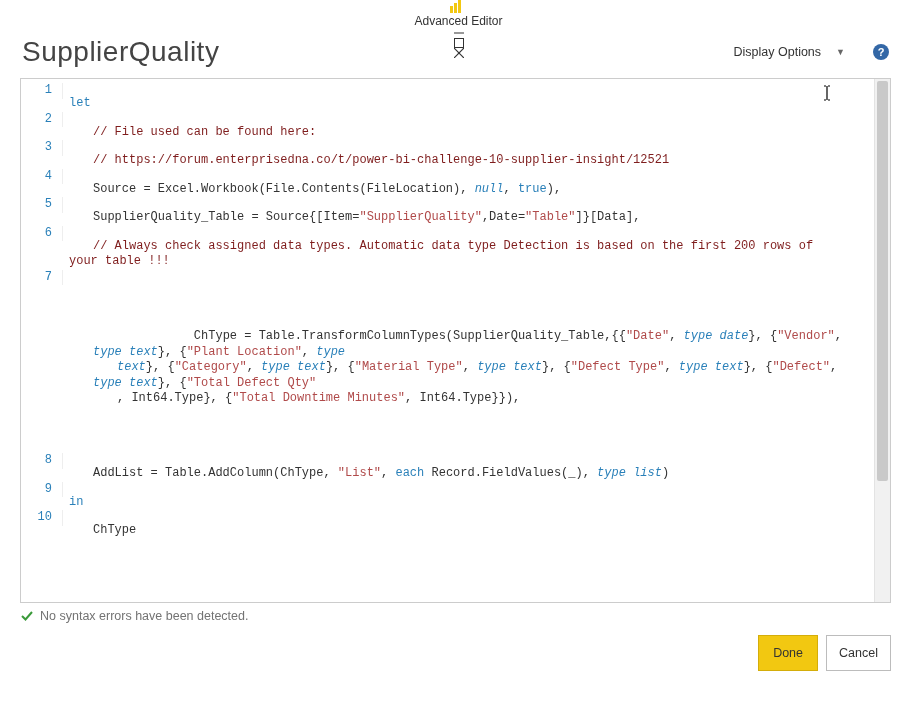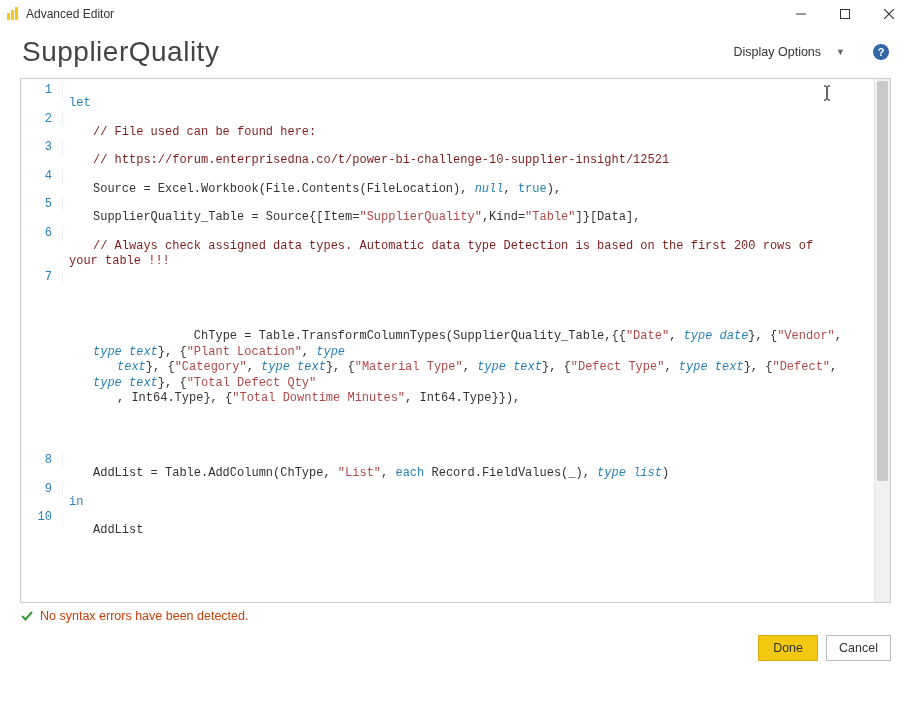--- a/index.html
+++ b/index.html
@@ -11,20 +11,21 @@
     color: #333;
     overflow: hidden;
   }
   
   .titlebar {
     display: flex; align-items: center;
     height: 28px;
     padding: 0 0 0 6px;
     font-size: 12px;
     color: #333;
+    flex-direction: column;
   }
   .titlebar .app-icon {
     width: 14px; height: 14px;
     margin-right: 6px;
     display: inline-flex;
   }
   .titlebar .title-text { flex: 0 0 auto; }
   .titlebar .spacer { flex: 1; }
   .titlebar .win-btn {
     width: 44px; height: 28px;
@@ -145,38 +146,38 @@
     top: 2px; height: 400px;
     background: #c9c9c9;
     border-radius: 2px;
   }
 
   
   .status {
     margin: 0 20px 8px 20px;
     display: flex; align-items: center;
     font-size: 12.5px;
-    color: #c2410c;
+    color: #737373;
     gap: 6px;
   }
   .status .check {
     color: #3a9a3a;
     width: 14px; height: 14px;
     display: inline-flex;
   }
 
   
   .footer {
     display: flex; justify-content: flex-end;
     padding: 4px 20px 12px 20px;
     gap: 8px;
   }
   .btn {
     min-width: 60px;
-    height: 26px;
+    height: 36px;
     font-size: 12.5px;
     border: 1px solid #bcbcbc;
     background: #fff;
     color: #333;
     display: flex; align-items: center; justify-content: center;
     cursor: pointer;
     padding: 0 12px;
   }
   .btn.primary {
     background: #f2c811;
@@ -248,21 +249,21 @@
           <div class="code"><span class="pad24"></span><span class="cm">// https://forum.enterprisedna.co/t/power-bi-challenge-10-supplier-insight/12521</span></div>
         </div>
 
         <div class="row">
           <div class="gutter">4</div>
           <div class="code"><span class="pad24"></span><span class="id">Source = Excel.Workbook(File.Contents(FileLocation), </span><span class="nullkw">null</span><span class="id">, </span><span class="truekw">true</span><span class="id">),</span></div>
         </div>
 
         <div class="row">
           <div class="gutter">5</div>
-          <div class="code"><span class="pad24"></span><span class="id">SupplierQuality_Table = Source{[Item=</span><span class="str">"SupplierQuality"</span><span class="id">,Kind=</span><span class="str">"Table"</span><span class="id">]}[Data],</span></div>
+          <div class="code"><span class="pad24"></span><span class="id">SupplierQuality_Table = Source{[Item=</span><span class="str">"SupplierQuality"</span><span class="id">,Date=</span><span class="str">"Table"</span><span class="id">]}[Data],</span></div>
         </div>
 
         <div class="row">
           <div class="gutter">6</div>
           <div class="code"><span class="pad24"></span><span class="cm">// Always check assigned data types. Automatic data type Detection is based on the first 200 rows of your table !!!</span></div>
         </div>
 
         <div class="row">
           <div class="gutter">7</div>
           <div class="code" style="padding-left:4px;">
@@ -277,21 +278,21 @@
           <div class="code"><span class="pad24"></span><span class="id">AddList = Table.AddColumn(ChType, </span><span class="str">"List"</span><span class="id">, </span><span class="each">each</span><span class="id"> Record.FieldValues(_), </span><span class="tk">type</span><span> </span><span class="tv">list</span><span class="id">)</span></div>
         </div>
 
         <div class="row">
           <div class="gutter">9</div>
           <div class="code"><span class="kw">in</span></div>
         </div>
 
         <div class="row">
           <div class="gutter">10</div>
-          <div class="code"><span class="pad24"></span><span class="id">AddList</span></div>
+          <div class="code"><span class="pad24"></span><span class="id">ChType</span></div>
         </div>
 
       </div>
     </div>
     <span class="text-cursor">
       <svg viewBox="0 0 10 16" width="10" height="16">
         <path d="M2 1 H4 M6 1 H8 M5 1 V15 M2 15 H4 M6 15 H8" stroke="#000" stroke-width="1.2" fill="none"></path>
       </svg>
     </span>
   </div>

